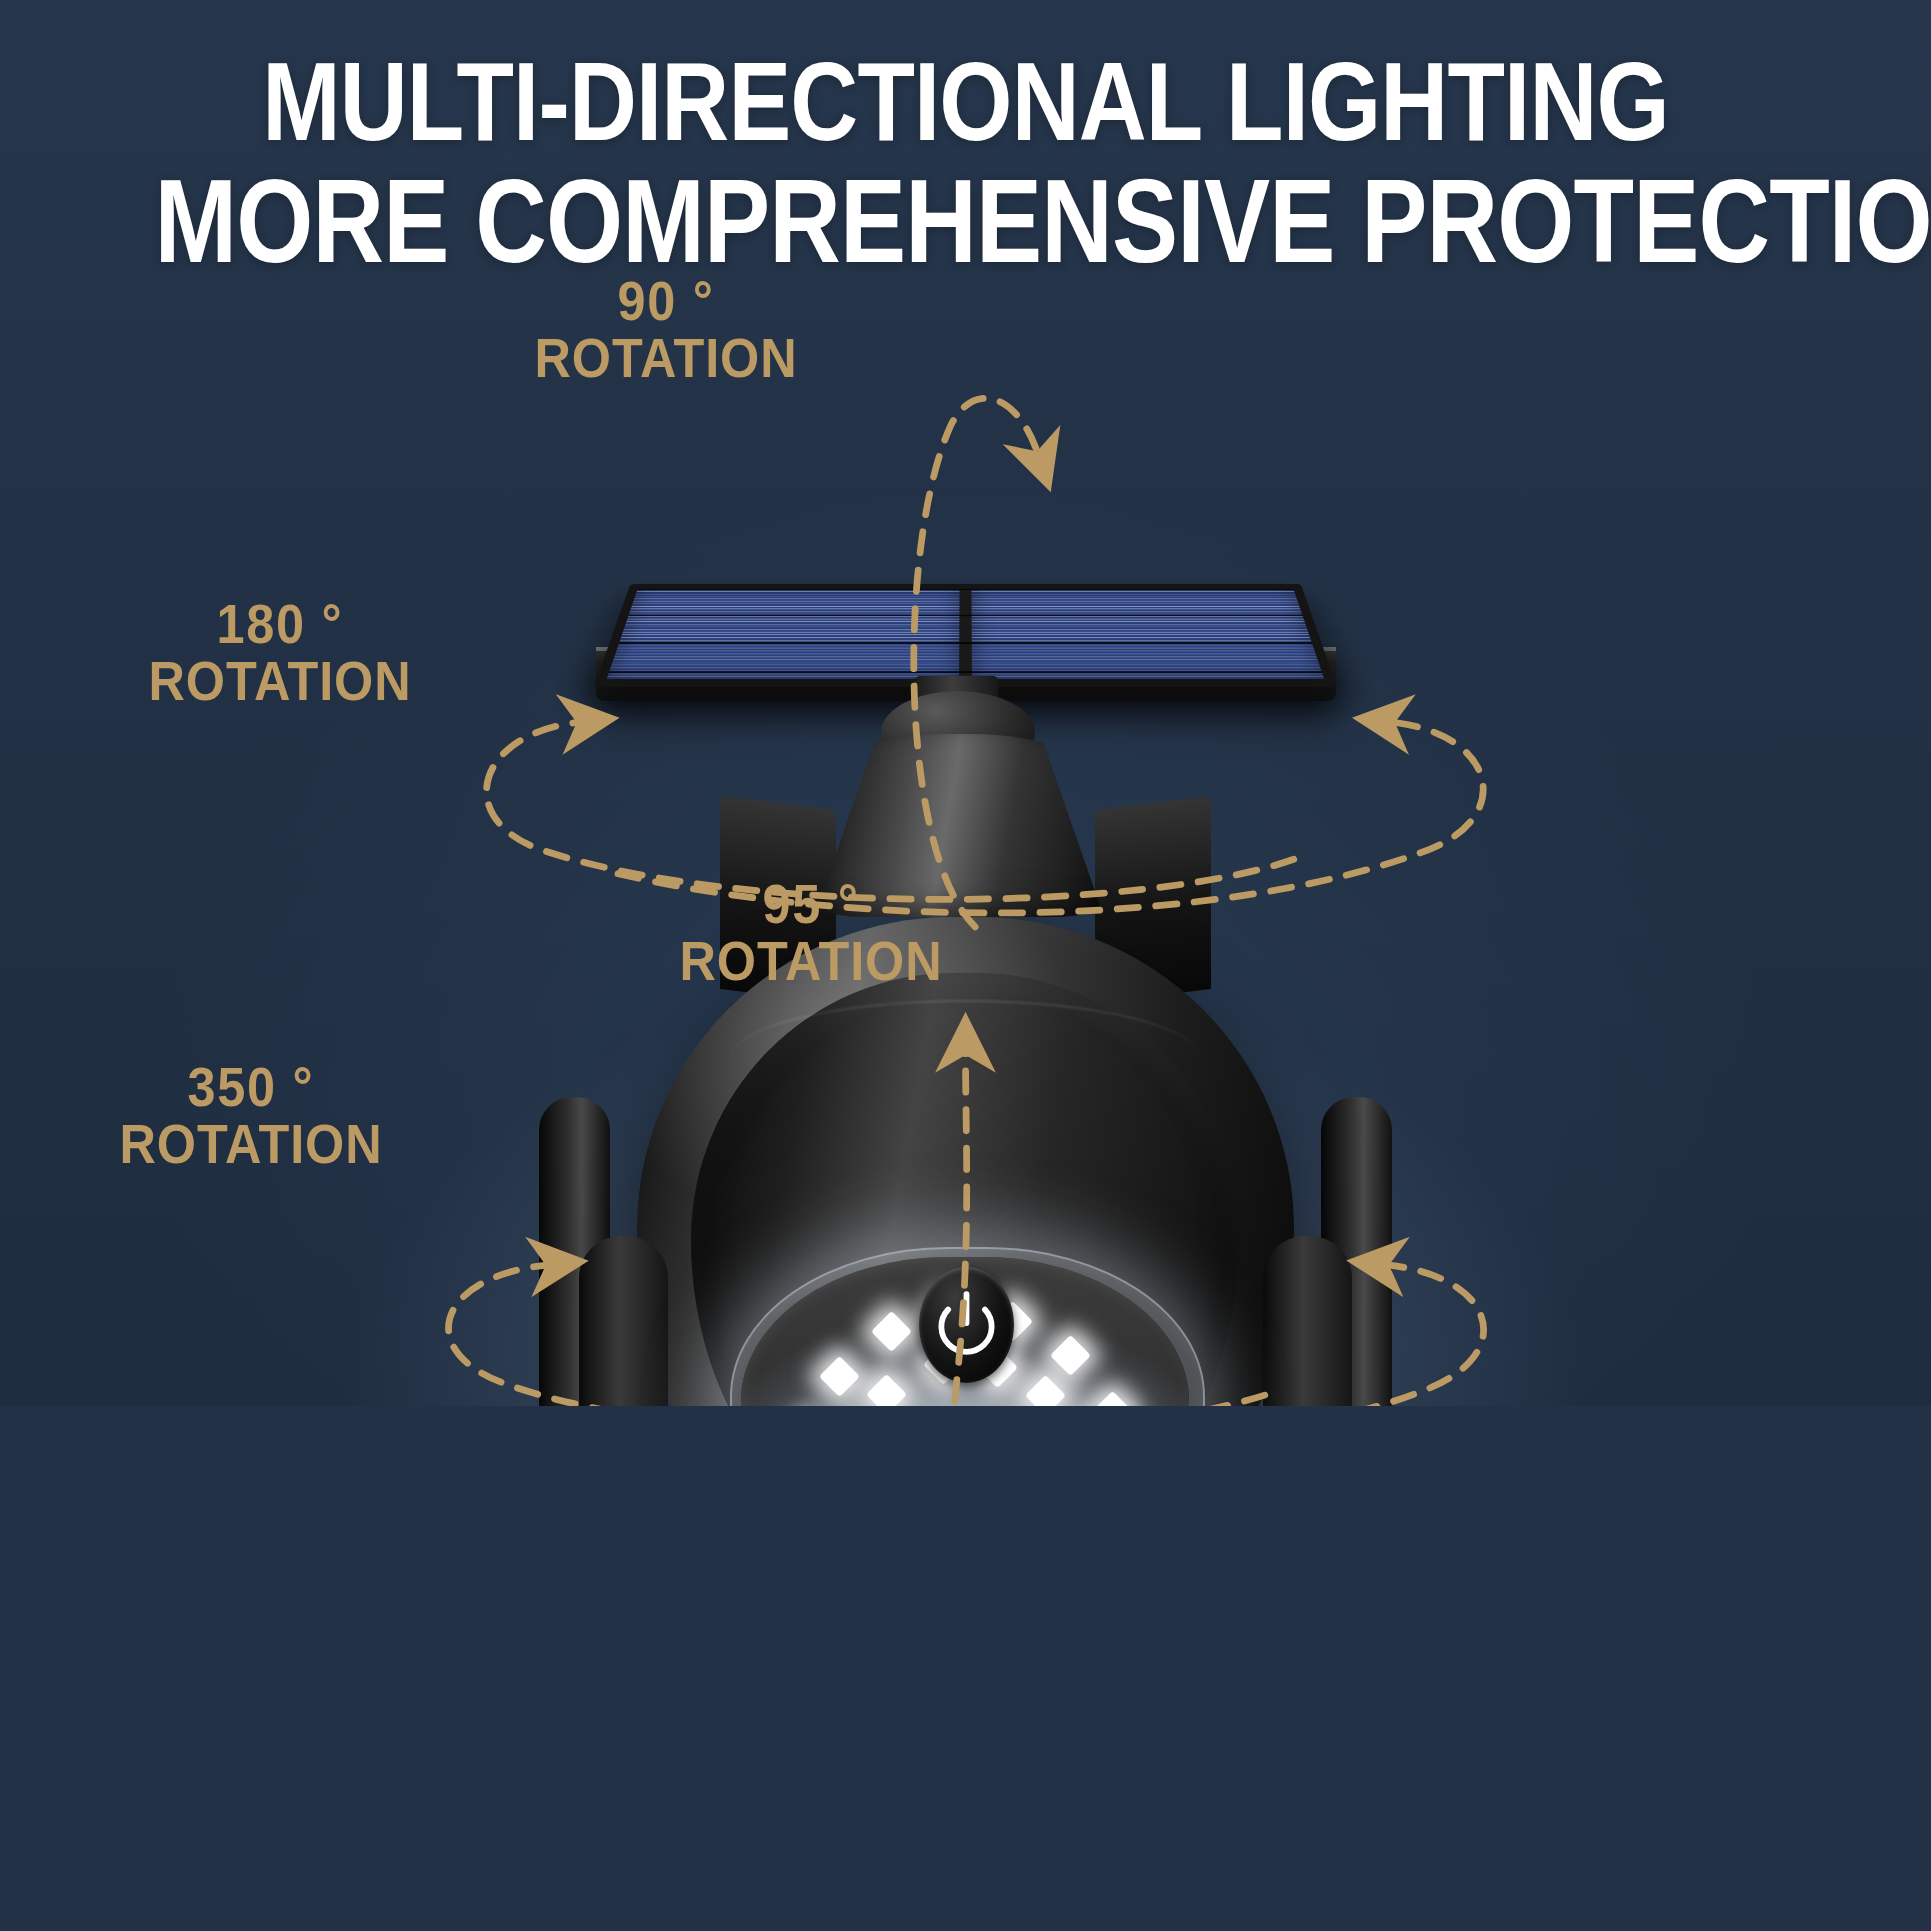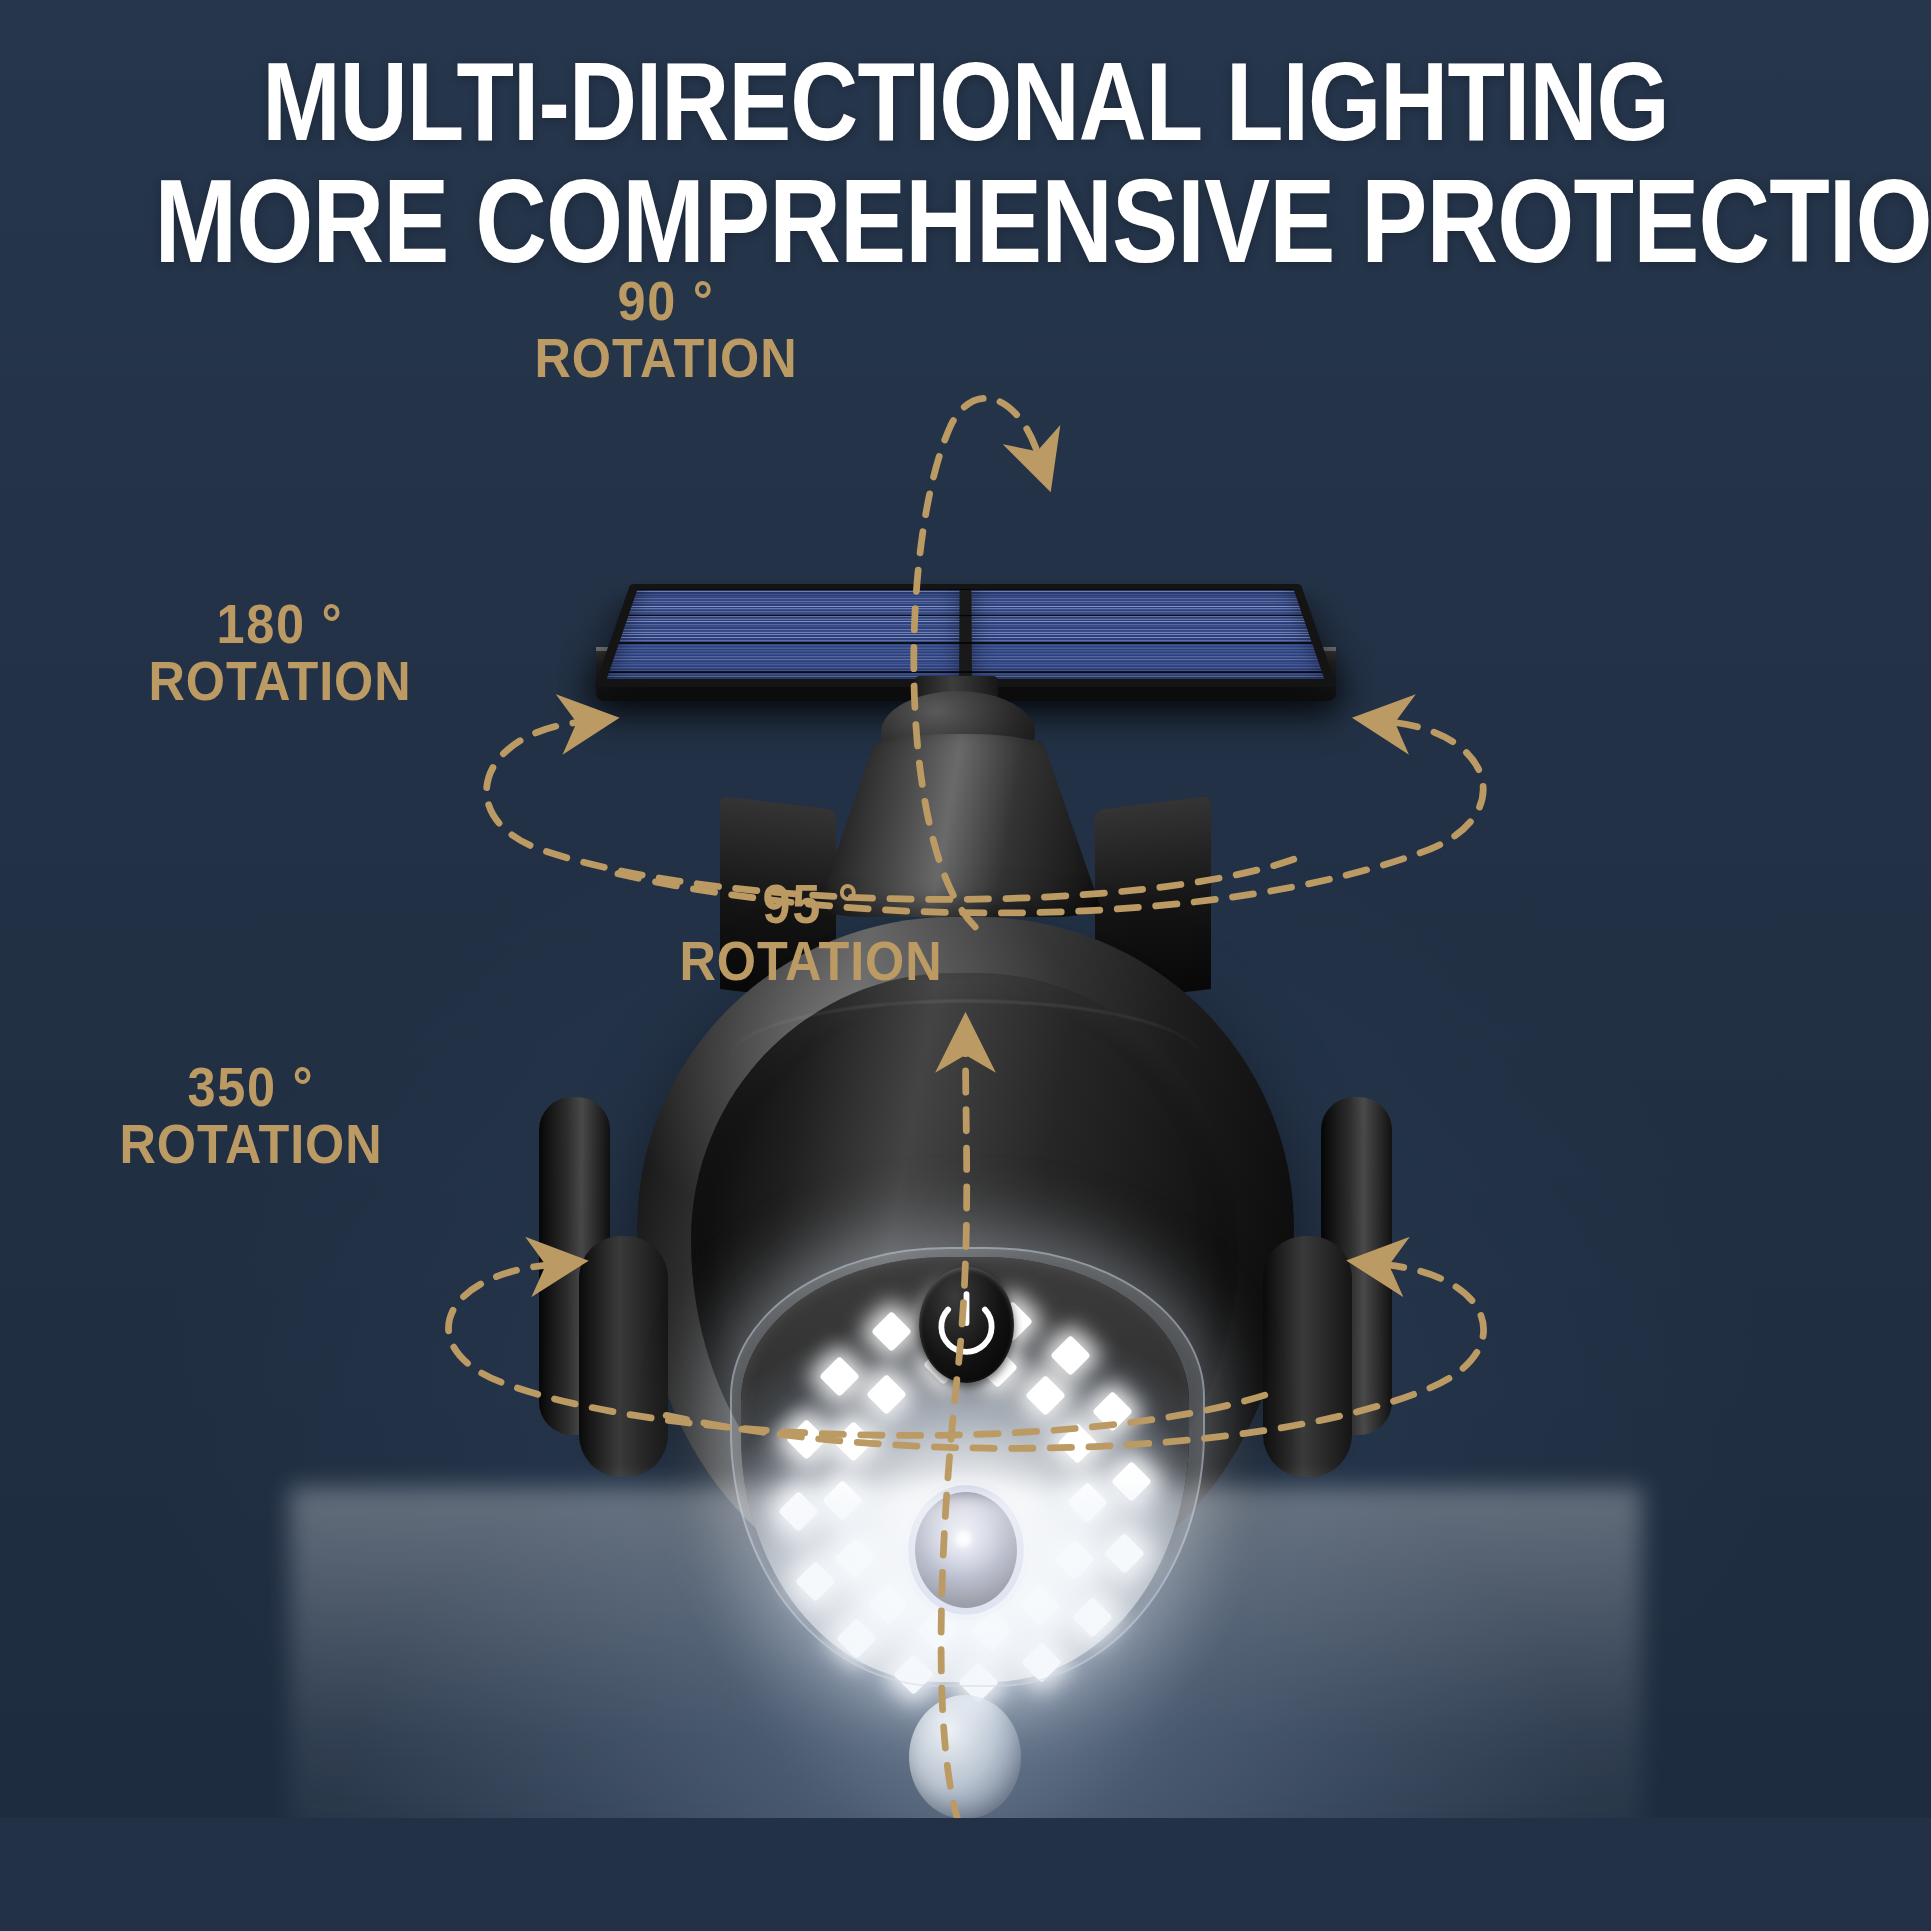--- a/index.html
+++ b/index.html
@@ -2,21 +2,21 @@
 <html><head>
 <meta charset="utf-8">
 <style>
   html,body{margin:0;padding:0;}
   body{
     width:1931px;height:1931px;overflow:hidden;
     font-family:"Liberation Sans", sans-serif;
     background:#223145;
   }
   #stage{
-    position:relative;width:1931px;height:1818px;
+    position:relative;width:1931px;height:1406px;
     background:
       radial-gradient(ellipse 869px 599px at 50% 100%, rgba(170,190,215,0.30) 0%, rgba(140,165,195,0.12) 45%, rgba(34,49,69,0) 72%),
       radial-gradient(ellipse 1159px 869px at 50% 78%, rgba(70,95,130,0.22) 0%, rgba(34,49,69,0) 70%),
       linear-gradient(180deg,#26364c 0%,#223145 42%,#1e2c3f 100%);
     overflow:hidden;
   }
 
   
   .headline{
     position:absolute;left:0;right:0;top:44px;text-align:center;

